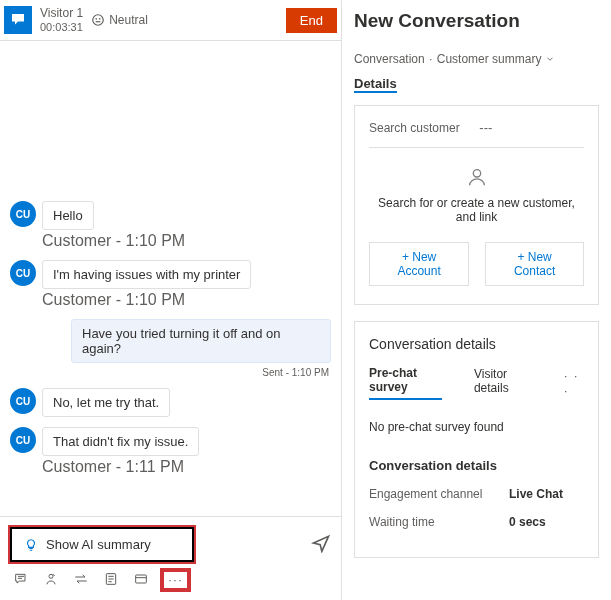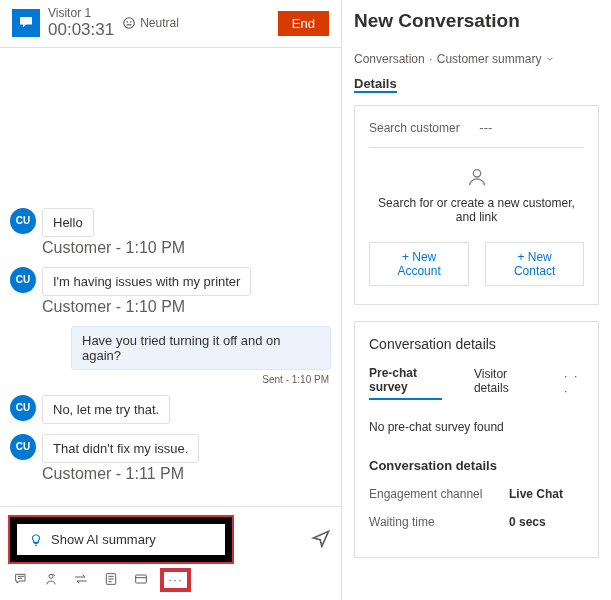--- a/index.html
+++ b/index.html
@@ -2,45 +2,45 @@
 <html><head>
 <meta charset="utf-8">
 <style>
   * { box-sizing: border-box; margin: 0; padding: 0; }
   body { font-family: "Segoe UI", Arial, sans-serif; font-size: 13px; color: #323130; background: #fff; width: 611px; height: 600px; overflow: hidden; }
   .layout { display: flex; height: 100%; }
   .left { width: 342px; border-right: 1px solid #e1dfdd; display: flex; flex-direction: column; }
   .right { flex: 1; padding: 10px 12px 0 12px; overflow: hidden; }
 
   
-  .chat-h { display: flex; align-items: center; padding: 6px 12px; border-bottom: 1px solid #e1dfdd; gap: 8px; }
+  .chat-h { display: flex; align-items: center; padding: 6px 4px; border-bottom: 1px solid #e1dfdd; gap: 8px; }
   .chat-ico { width: 28px; height: 28px; background: #0078d4; display:flex; align-items:center; justify-content:center; }
   .chat-ico svg { width:18px; height:18px; fill:#fff; }
   .visitor { display:flex; flex-direction:column; line-height:1.2; }
   .visitor .name { font-size:12px; color:#605e5c; }
-  .visitor .time { font-size:17px; color:#605e5c; }
+  .visitor .time { font-size:11px; color:#605e5c; }
   .neutral { display:flex; align-items:center; gap:4px; color:#605e5c; font-size:12px; }
   .neutral svg { width:14px; height:14px; stroke:#605e5c; fill:none; }
   .end-btn { margin-left:auto; background:#d83b01; color:#fff; border:none; padding:5px 14px; font-size:13px; cursor:pointer; }
 
   
   .msgs { flex:1; overflow-y:auto; padding: 8px 10px 4px 10px; display:flex; flex-direction:column; }
   .msg-row { margin-bottom: 2px; display:flex; align-items:flex-start; gap:6px; }
   .msg-row.spacer { height:150px; }
   .avatar { width:26px; height:26px; border-radius:50%; background:#0078d4; color:#fff; font-size:10px; display:flex; align-items:center; justify-content:center; font-weight:600; flex-shrink:0; }
   .bub { border:1px solid #e1dfdd; background:#fff; padding:6px 10px; border-radius:3px; font-size:13px; max-width:250px; }
   .meta { font-size:16px; color:#605e5c; margin-left:32px; margin-bottom:10px; }
   .agent { justify-content:flex-end; }
   .agent .bub { background:#eef3fb; border-color:#dbe7f7; max-width:260px; }
   .agent-meta { font-size:10px; color:#605e5c; text-align:right; margin:2px 2px 10px 0; }
 
   
   .composer { border-top:1px solid #e1dfdd; padding:10px 10px 6px 10px; }
   .ai-row { display:flex; align-items:center; }
-  .ai-summary { display:flex; align-items:center; gap:8px; border:7px solid #000000; padding:8px 12px; font-size:13px; width:222px; cursor:pointer; }
+  .ai-summary { display:flex; align-items:center; gap:8px; border:2px solid #000000; padding:8px 12px; font-size:13px; width:184px; cursor:pointer; }
   .ai-summary svg { width:14px; height:14px; stroke:#0078d4; fill:none; }
   .highlight-red { outline:2px solid #d13438; outline-offset:0; }
   .send-ico { margin-left:auto; cursor:pointer; }
   .send-ico svg { width:20px; height:20px; stroke:#605e5c; fill:none; }
   .tool-row { display:flex; gap:12px; padding:8px 2px 4px 2px; }
   .tool-row .t { width:18px; height:18px; display:flex; align-items:center; justify-content:center; cursor:pointer; }
   .tool-row svg { width:16px; height:16px; stroke:#605e5c; fill:none; stroke-width:1.5; }
   .tool-row .more { border:2px solid #d13438; padding:1px 4px; color:#605e5c; font-size:12px; letter-spacing:1px; cursor:pointer; }
 
   

